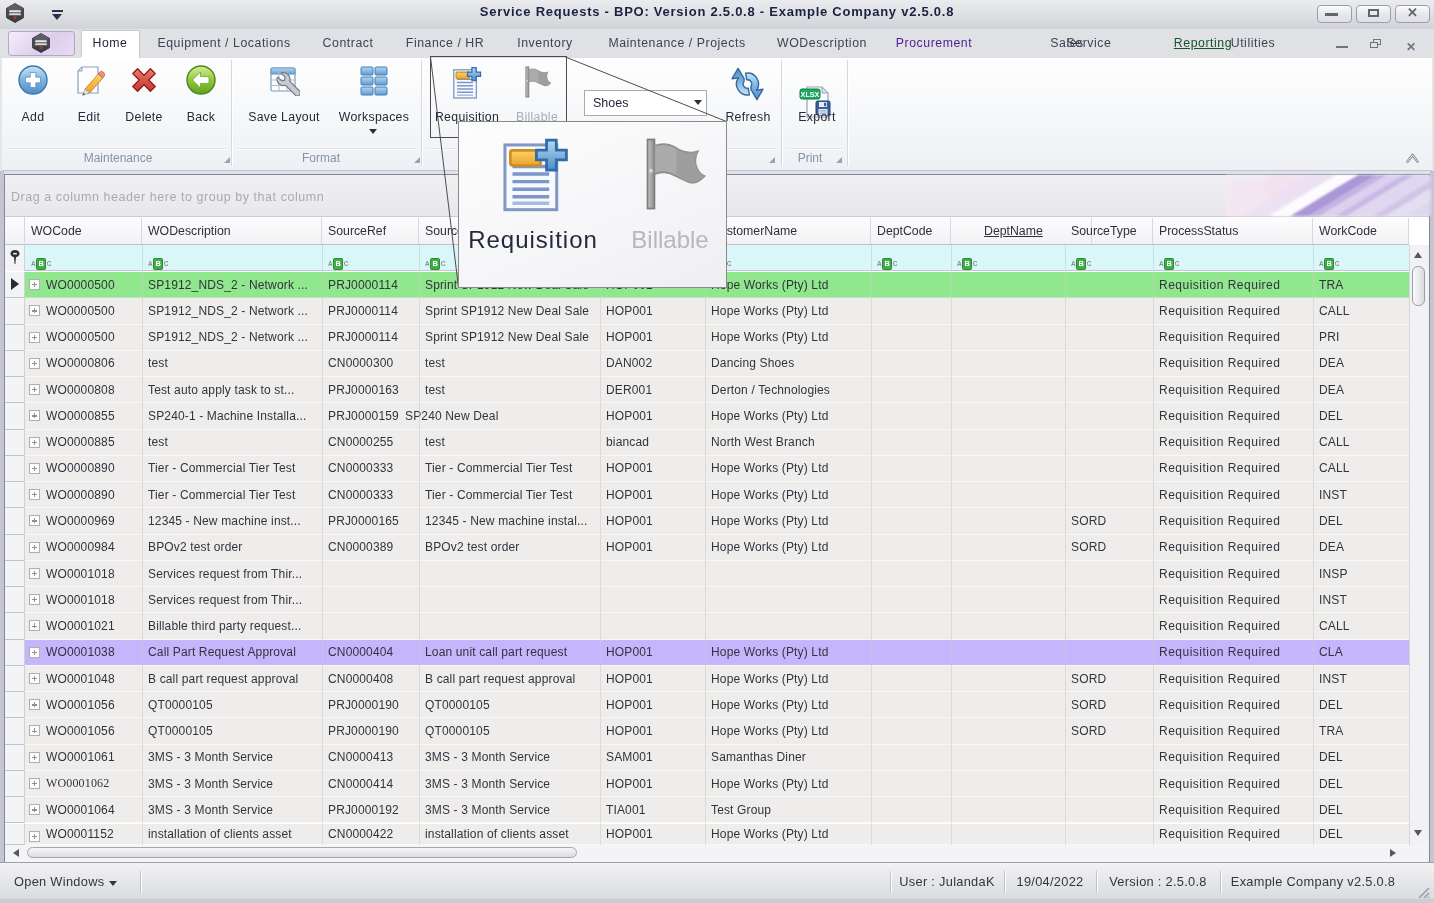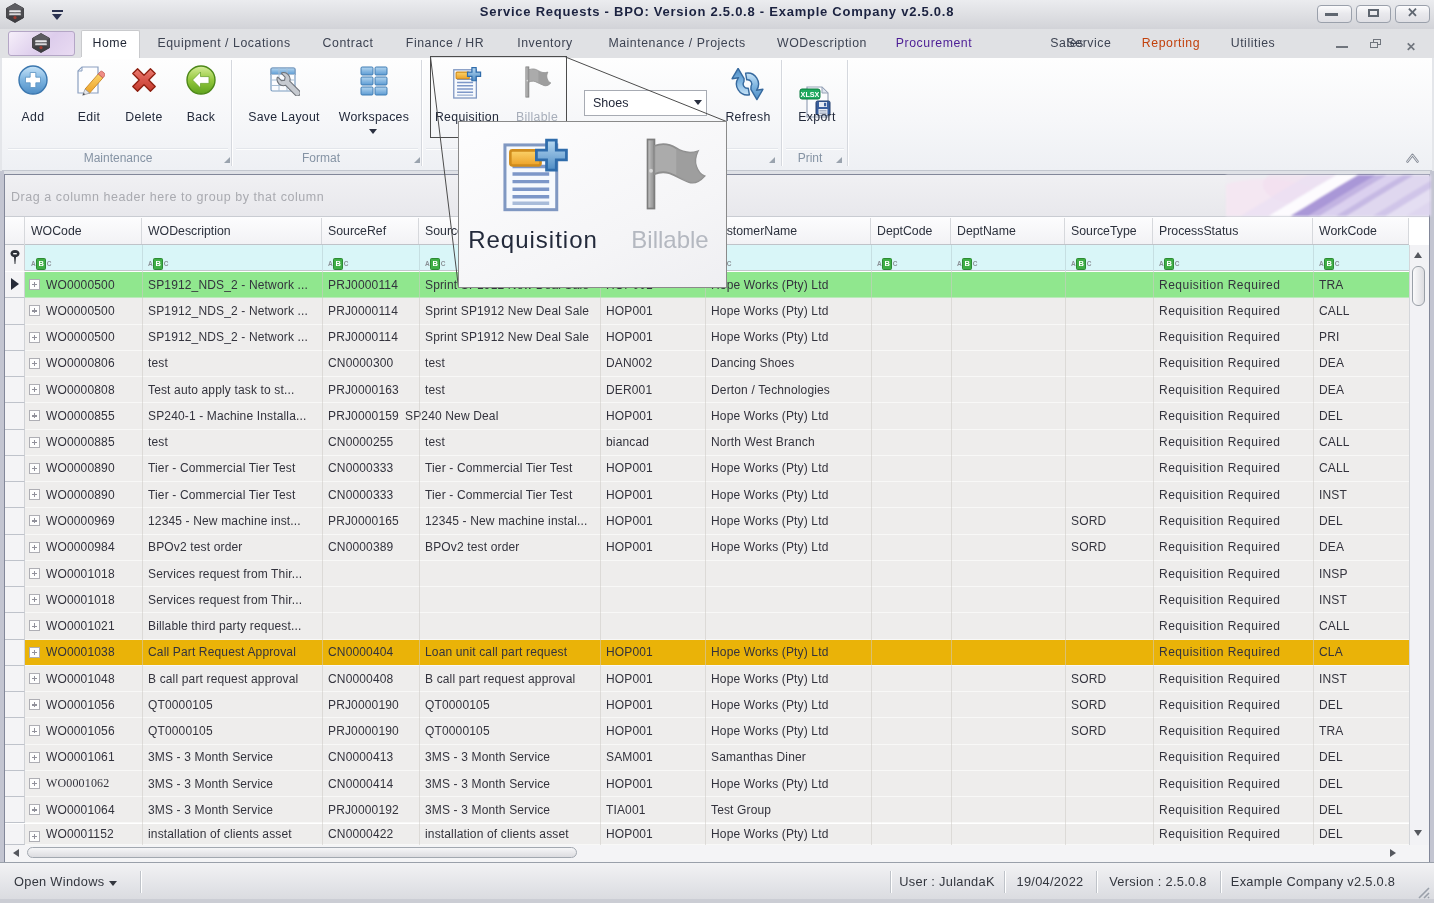--- a/index.html
+++ b/index.html
@@ -56,21 +56,21 @@
 <span class="tabtxt" style="left:110px;color:#1f2533;">Home</span>
 <span class="tabtxt" style="left:224px;color:#3d4352;">Equipment / Locations</span>
 <span class="tabtxt" style="left:348px;color:#3d4352;">Contract</span>
 <span class="tabtxt" style="left:445px;color:#3d4352;">Finance / HR</span>
 <span class="tabtxt" style="left:545px;color:#3d4352;">Inventory</span>
 <span class="tabtxt" style="left:677px;color:#3d4352;">Maintenance / Projects</span>
 <span class="tabtxt" style="left:822px;color:#3d4352;">WODescription</span>
 <span class="tabtxt" style="left:934px;color:#4c1d95;">Procurement</span>
 <span class="tabtxt" style="left:1067px;color:#3d4352;">Sales</span>
 <span class="tabtxt" style="left:1089px;color:#3d4352;">Service</span>
-<span class="tabtxt" style="left:1171px;color:#c2410c;">Reporting</span>
+<span class="tabtxt" style="left:1203px;color:#14532d;text-decoration:underline;">Reporting</span>
 <span class="tabtxt" style="left:1253px;color:#3d4352;">Utilities</span>
 <div class="abs" style="left:1336px;top:46px;width:12px;height:2.4px;background:#70757d;"></div>
 <div class="abs" style="left:1373px;top:39px;width:8px;height:6px;border:1.8px solid #70757d;box-sizing:border-box;"></div>
 <div class="abs" style="left:1370px;top:42px;width:8px;height:6px;border:1.8px solid #70757d;background:#e0e1e4;box-sizing:border-box;"></div>
 <div class="abs" style="left:1406px;top:40px;font-size:12px;font-weight:bold;color:#70757d;">✕</div>
 <div class="abs" style="left:2px;top:58px;width:1430px;height:112px;background:linear-gradient(#fefefe,#f6f7f9 55%,#eef0f4);border-bottom:1px solid #c3c7cf;"></div>
 <div class="abs" style="left:81px;top:57px;width:58px;height:2px;background:#fff;"></div>
 <div class="abs" style="left:231px;top:60px;width:1px;height:106px;background:#d5d8de;box-shadow:1px 0 0 rgba(255,255,255,.9);"></div>
 <div class="abs" style="left:421px;top:60px;width:1px;height:106px;background:#d5d8de;box-shadow:1px 0 0 rgba(255,255,255,.9);"></div>
 <div class="abs" style="left:781px;top:60px;width:1px;height:106px;background:#d5d8de;box-shadow:1px 0 0 rgba(255,255,255,.9);"></div>
@@ -537,21 +537,21 @@
     </svg></div>
 <div class="abs" style="left:5px;top:217px;width:1404px;height:28px;background:linear-gradient(#fdfdfe,#f2f2f5);border-bottom:1px solid #bfc3c9;box-sizing:border-box;"></div>
 <div class="abs" style="left:5px;top:217px;width:20px;height:28px;border-right:1px solid #d6d8dc;box-sizing:border-box;"></div>
 <div class="hcell" style="left:25px;width:117px;">WOCode</div>
 <div class="hcell" style="left:142px;width:180px;">WODescription</div>
 <div class="hcell" style="left:322px;width:97px;">SourceRef</div>
 <div class="hcell" style="left:419px;width:181px;">SourceDescription</div>
 <div class="hcell" style="left:600px;width:105px;">CustomerCode</div>
 <div class="hcell" style="left:705px;width:166px;">CustomerName</div>
 <div class="hcell" style="left:871px;width:80px;">DeptCode</div>
-<div class="hcell" style="left:951px;width:114px;">DeptName</div>
+<div class="hcell" style="left:978px;width:114px;text-decoration:underline;">DeptName</div>
 <div class="hcell" style="left:1065px;width:88px;">SourceType</div>
 <div class="hcell" style="left:1153px;width:160px;">ProcessStatus</div>
 <div class="hcell" style="left:1313px;width:96px;">WorkCode</div>
 <div class="abs" style="left:5px;top:245px;width:1404px;height:26px;background:#d9f6f8;border-bottom:1px solid #c3c7cb;box-sizing:border-box;"></div>
 <div class="abs" style="left:5px;top:245px;width:20px;height:26px;background:#f4f4f6;border-right:1px solid #d0d2d6;box-sizing:border-box;"></div>
 <svg width="12" height="16" viewBox="0 0 12 16" style="position:absolute;left:9px;top:249px;">
     <path d="M6 1 C8.8 1 10.5 2.6 10.5 4.6 C10.5 6.6 8.8 8.2 6 8.2 C3.2 8.2 1.5 6.6 1.5 4.6 C1.5 2.6 3.2 1 6 1 Z" fill="#2e3138"></path>
     <path d="M4.2 4 h3.6 v1.4 h-3.6z" fill="#fff"></path>
     <path d="M5 8 h2 l-0.6 7 h-0.8 z" fill="#2e3138"></path>
   </svg>
@@ -771,21 +771,21 @@
 <div class="plus" style="left:29px;top:594.1px;"></div>
 <div class="abs" style="left:5px;top:587.1px;width:20px;height:26.26px;background:#f4f4f6;border-right:1px solid #d0d2d6;border-bottom:1px solid #bfc3cb;box-sizing:border-box;"></div>
 <div class="row" style="top:613.4px;height:26.26px;background:#eeedec;border-bottom-color:#f8f8f7;">
 <div class="cell" style="left:21px;width:96px;">WO0001021</div>
 <div class="cell" style="left:123px;width:172px;">Billable third party request...</div>
 <div class="cell" style="left:1134px;width:152px;letter-spacing:0.5px;">Requisition Required</div>
 <div class="cell" style="left:1294px;width:88px;">CALL</div>
 </div>
 <div class="plus" style="left:29px;top:620.4px;"></div>
 <div class="abs" style="left:5px;top:613.4px;width:20px;height:26.26px;background:#f4f4f6;border-right:1px solid #d0d2d6;border-bottom:1px solid #bfc3cb;box-sizing:border-box;"></div>
-<div class="row" style="top:639.6px;height:26.26px;background:#eab308;border-bottom-color:#f8f8f7;">
+<div class="row" style="top:639.6px;height:26.26px;background:#c4b5fd;border-bottom-color:#f8f8f7;">
 <div class="cell" style="left:21px;width:96px;">WO0001038</div>
 <div class="cell" style="left:123px;width:172px;">Call Part Request Approval</div>
 <div class="cell" style="left:303px;width:89px;">CN0000404</div>
 <div class="cell" style="left:400px;width:173px;">Loan unit call part request</div>
 <div class="cell" style="left:581px;width:97px;">HOP001</div>
 <div class="cell" style="left:686px;width:158px;">Hope Works (Pty) Ltd</div>
 <div class="cell" style="left:1134px;width:152px;letter-spacing:0.5px;">Requisition Required</div>
 <div class="cell" style="left:1294px;width:88px;">CLA</div>
 </div>
 <div class="plus" style="left:29px;top:646.6px;"></div>

